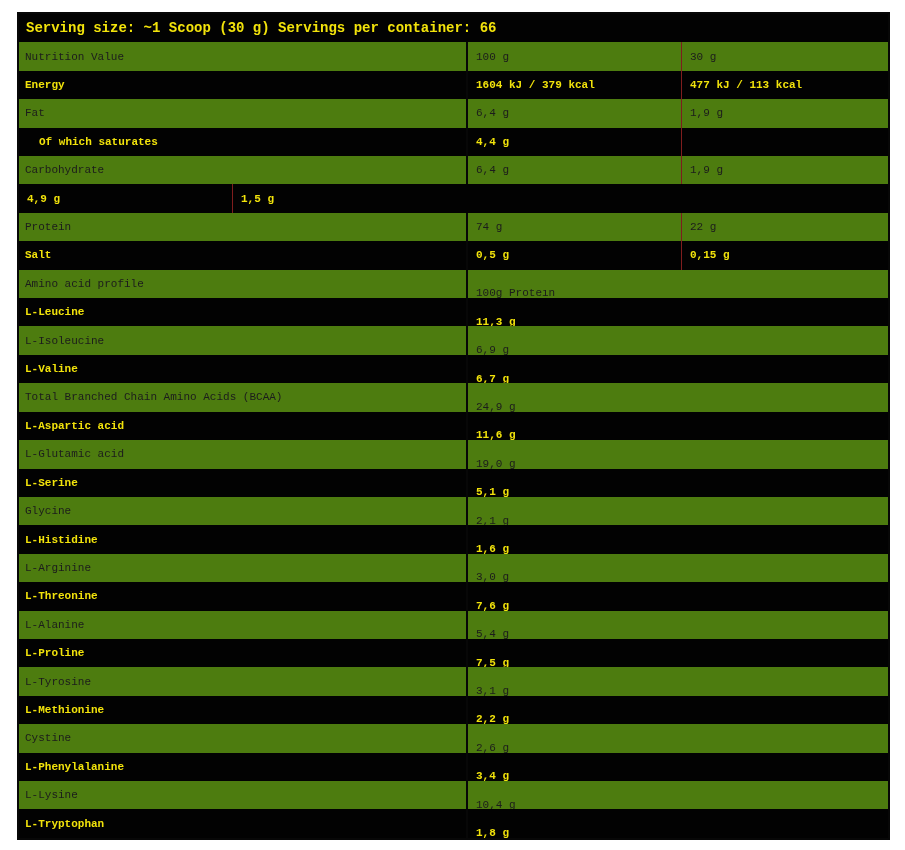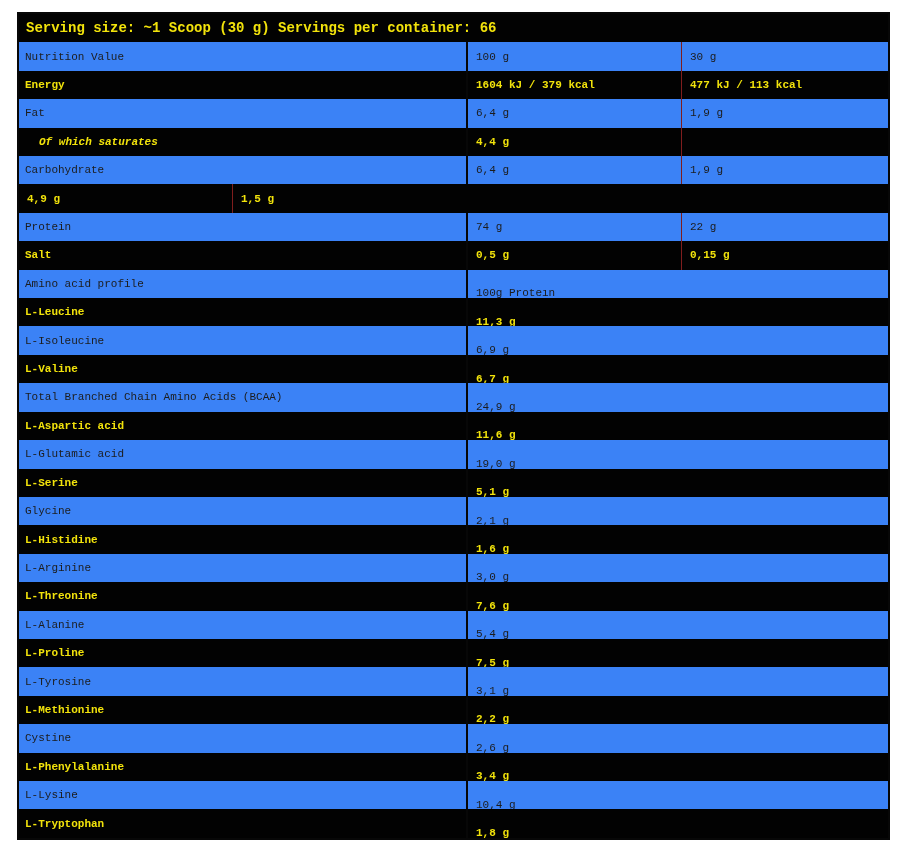--- a/index.html
+++ b/index.html
@@ -26,21 +26,21 @@
     border: 2px solid #070707;
     background: #f5f3f0;
   }
   .row {
     display: flex;
     height: 28.41px;
     box-sizing: border-box;
     align-items: stretch;
   }
   .row.light {
-    background: #3b82f6;
+    background: #4d7c0f;
     color: #1c1c1c;
   }
   .row.dark {
     background: #020202;
     color: #f2e30b;
     font-weight: bold;
   }
   .cell {
     box-sizing: border-box;
     display: flex;
@@ -50,21 +50,20 @@
     white-space: nowrap;
     overflow: hidden;
   }
   .c1 {
     flex: 0 0 449px;
     border-right: 2px solid #070707;
     padding-left: 6px;
   }
   .c1.indent {
     padding-left: 20px;
-    font-style: italic;
   }
   .c2 {
     flex: 0 0 214px;
     border-right: 1px solid #7f1d1d;
     padding-left: 8px;
   }
   .c2.wide {
     flex: 1 1 auto;
     border-right: none;
     margin-top: 19px;

